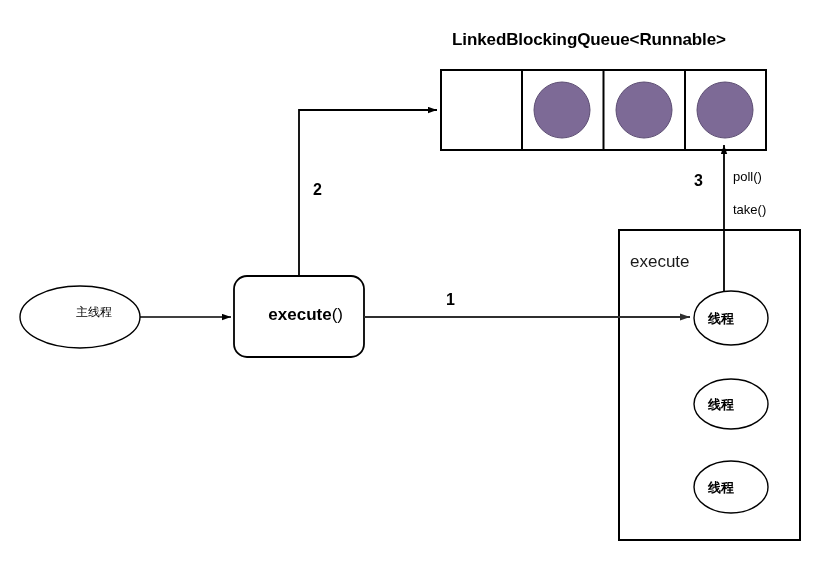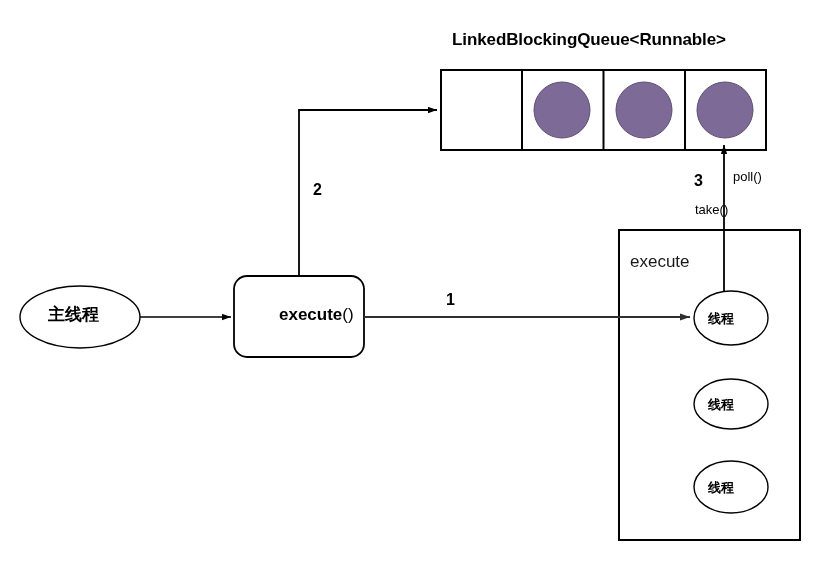--- a/index.html
+++ b/index.html
@@ -46,33 +46,32 @@
     top: 253px;
     font-size: 17px;
     font-weight: normal;
     color: #1a1a1a;
   }
   
   .main-thread-label {
     left: 48px;
     top: 306px;
     width: 64px;
-    text-align: left;
-    font-size: 17px;
-    font-weight: bold;
+    text-align: right;
+    font-size: 12px;
+    font-weight: normal;
   }
   
   .execute-label {
     left: 255px;
     top: 306px;
     width: 88px;
-    text-align: left;
+    text-align: right;
     font-size: 17px;
     font-weight: bold;
-    margin-left: 24px;
   }
   .execute-label .paren {
     font-weight: normal;
   }
   
   .pool-thread-label {
     width: 54px;
     text-align: center;
     font-size: 13px;
     font-weight: bold;
@@ -87,21 +86,21 @@
   }
   .step-2 { left: 313px; top: 182px; }
   .step-1 { left: 446px; top: 292px; }
   .step-3 { left: 694px; top: 173px; }
   
   .method-label {
     font-size: 13px;
     font-weight: normal;
   }
   .poll-label { left: 733px; top: 170px; }
-  .take-label { left: 695px; top: 203px; }
+  .take-label { left: 733px; top: 203px; }
 </style>
 </head>
 <body>
 
 <div id="canvas">
 
   <svg id="vector-layer" width="819" height="561" viewBox="0 0 819 561" xmlns="http://www.w3.org/2000/svg">
     <defs>
       <marker id="arrowBlack" markerWidth="10" markerHeight="10" refX="9" refY="3.2" orient="auto" markerUnits="userSpaceOnUse">
         <path d="M0,0 L9,3.2 L0,6.4 z" fill="#000000"></path>

